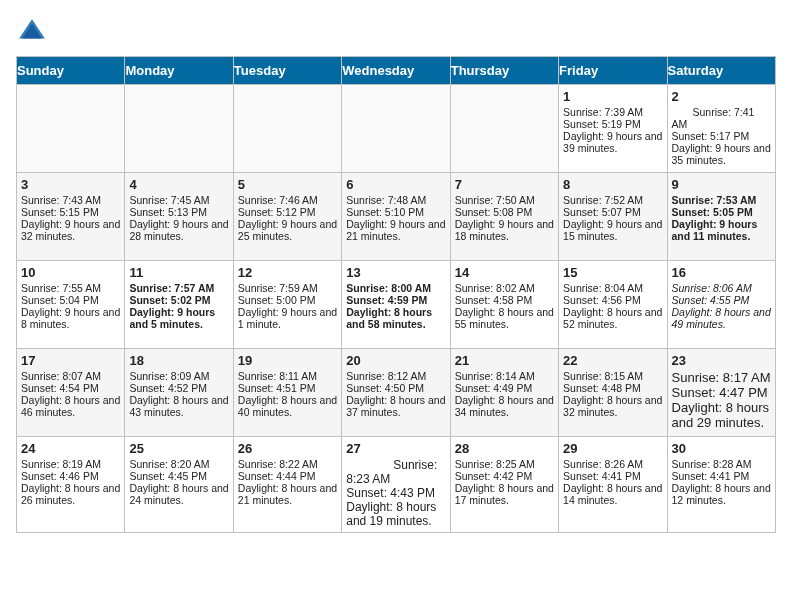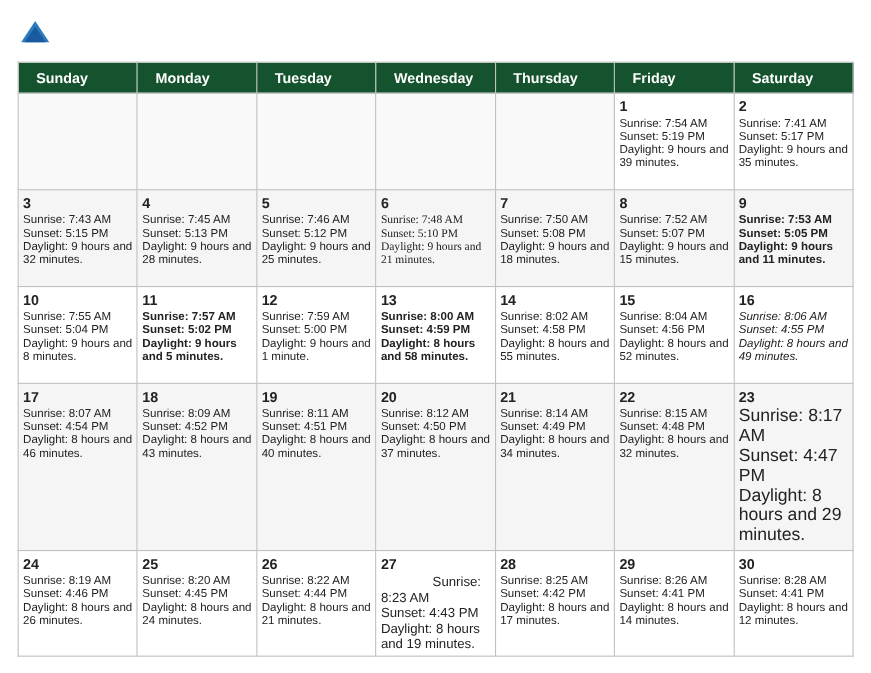--- a/index.html
+++ b/index.html
@@ -44,24 +44,24 @@
     .location {
       font-size: 15px;
       color: #444;
     }
     table {
       width: 100%;
       border-collapse: collapse;
       table-layout: fixed;
     }
     thead tr th {
-      background-color: #14532d;
+      background-color: #0369a1;
       color: #fff;
       font-size: 13px;
-      padding: 6px 16px;
+      padding: 6px 0;
       text-align: left;
       border: 1px solid #c0c0c0;
     }
     tbody tr td {
       vertical-align: top;
       border: 1px solid #c0c0c0;
       padding: 4px;
       font-size: 10.5px;
       color: #222;
       height: 88px;
@@ -110,38 +110,38 @@
         <th>Saturday</th>
       </tr>
   </thead>
   <tbody id="calendar-body">
   <tr>
         <td class="empty"></td>
         <td class="empty"></td>
         <td class="empty"></td>
         <td class="empty"></td>
         <td class="empty"></td>
-        <td><span class="day-num">1</span><span style="white-space: pre-line; font-size: 10.5px;">Sunrise: 7:54 AM
+        <td><span class="day-num">1</span><span style="white-space: pre-line; font-size: 10.5px;">Sunrise: 7:39 AM
 Sunset: 5:19 PM
 Daylight: 9 hours and 39 minutes.</span></td>
-        <td><span class="day-num">2</span><span style="white-space: pre-line; font-size: 10.5px;">Sunrise: 7:41 AM
+        <td><span class="day-num">2</span><span style="white-space: pre-line; font-size: 10.5px; margin-left: 21px;">Sunrise: 7:41 AM
 Sunset: 5:17 PM
 Daylight: 9 hours and 35 minutes.</span></td>
       </tr>
       <tr>
         <td><span class="day-num">3</span><span style="white-space: pre-line; font-size: 10.5px;">Sunrise: 7:43 AM
 Sunset: 5:15 PM
 Daylight: 9 hours and 32 minutes.</span></td>
         <td><span class="day-num">4</span><span style="white-space: pre-line; font-size: 10.5px; text-align: center;">Sunrise: 7:45 AM
 Sunset: 5:13 PM
 Daylight: 9 hours and 28 minutes.</span></td>
         <td><span class="day-num">5</span><span style="white-space: pre-line; font-size: 10.5px;">Sunrise: 7:46 AM
 Sunset: 5:12 PM
 Daylight: 9 hours and 25 minutes.</span></td>
-        <td><span class="day-num">6</span><span style="white-space: pre-line; font-size: 10.5px; font-family: Liberation Serif, serif;">Sunrise: 7:48 AM
+        <td><span class="day-num">6</span><span style="white-space: pre-line; font-size: 10.5px;">Sunrise: 7:48 AM
 Sunset: 5:10 PM
 Daylight: 9 hours and 21 minutes.</span></td>
         <td><span class="day-num">7</span><span style="white-space: pre-line; font-size: 10.5px;">Sunrise: 7:50 AM
 Sunset: 5:08 PM
 Daylight: 9 hours and 18 minutes.</span></td>
         <td><span class="day-num">8</span><span style="white-space: pre-line; font-size: 10.5px;">Sunrise: 7:52 AM
 Sunset: 5:07 PM
 Daylight: 9 hours and 15 minutes.</span></td>
         <td><span class="day-num">9</span><span style="white-space: pre-line; font-size: 10.5px; font-weight: bold;">Sunrise: 7:53 AM
 Sunset: 5:05 PM
@@ -182,21 +182,21 @@
 Daylight: 8 hours and 40 minutes.</span></td>
         <td><span class="day-num">20</span><span style="white-space: pre-line; font-size: 10.5px;">Sunrise: 8:12 AM
 Sunset: 4:50 PM
 Daylight: 8 hours and 37 minutes.</span></td>
         <td><span class="day-num">21</span><span style="white-space: pre-line; font-size: 10.5px;">Sunrise: 8:14 AM
 Sunset: 4:49 PM
 Daylight: 8 hours and 34 minutes.</span></td>
         <td><span class="day-num">22</span><span style="white-space: pre-line; font-size: 10.5px;">Sunrise: 8:15 AM
 Sunset: 4:48 PM
 Daylight: 8 hours and 32 minutes.</span></td>
-        <td><span class="day-num">23</span><span style="white-space: pre-line; font-size: 16px; text-align: right;">Sunrise: 8:17 AM
+        <td><span class="day-num">23</span><span style="white-space: pre-line; font-size: 13px; text-align: right;">Sunrise: 8:17 AM
 Sunset: 4:47 PM
 Daylight: 8 hours and 29 minutes.</span></td>
       </tr>
       <tr>
         <td><span class="day-num">24</span><span style="white-space: pre-line; font-size: 10.5px;">Sunrise: 8:19 AM
 Sunset: 4:46 PM
 Daylight: 8 hours and 26 minutes.</span></td>
         <td><span class="day-num">25</span><span style="white-space: pre-line; font-size: 10.5px;">Sunrise: 8:20 AM
 Sunset: 4:45 PM
 Daylight: 8 hours and 24 minutes.</span></td>

